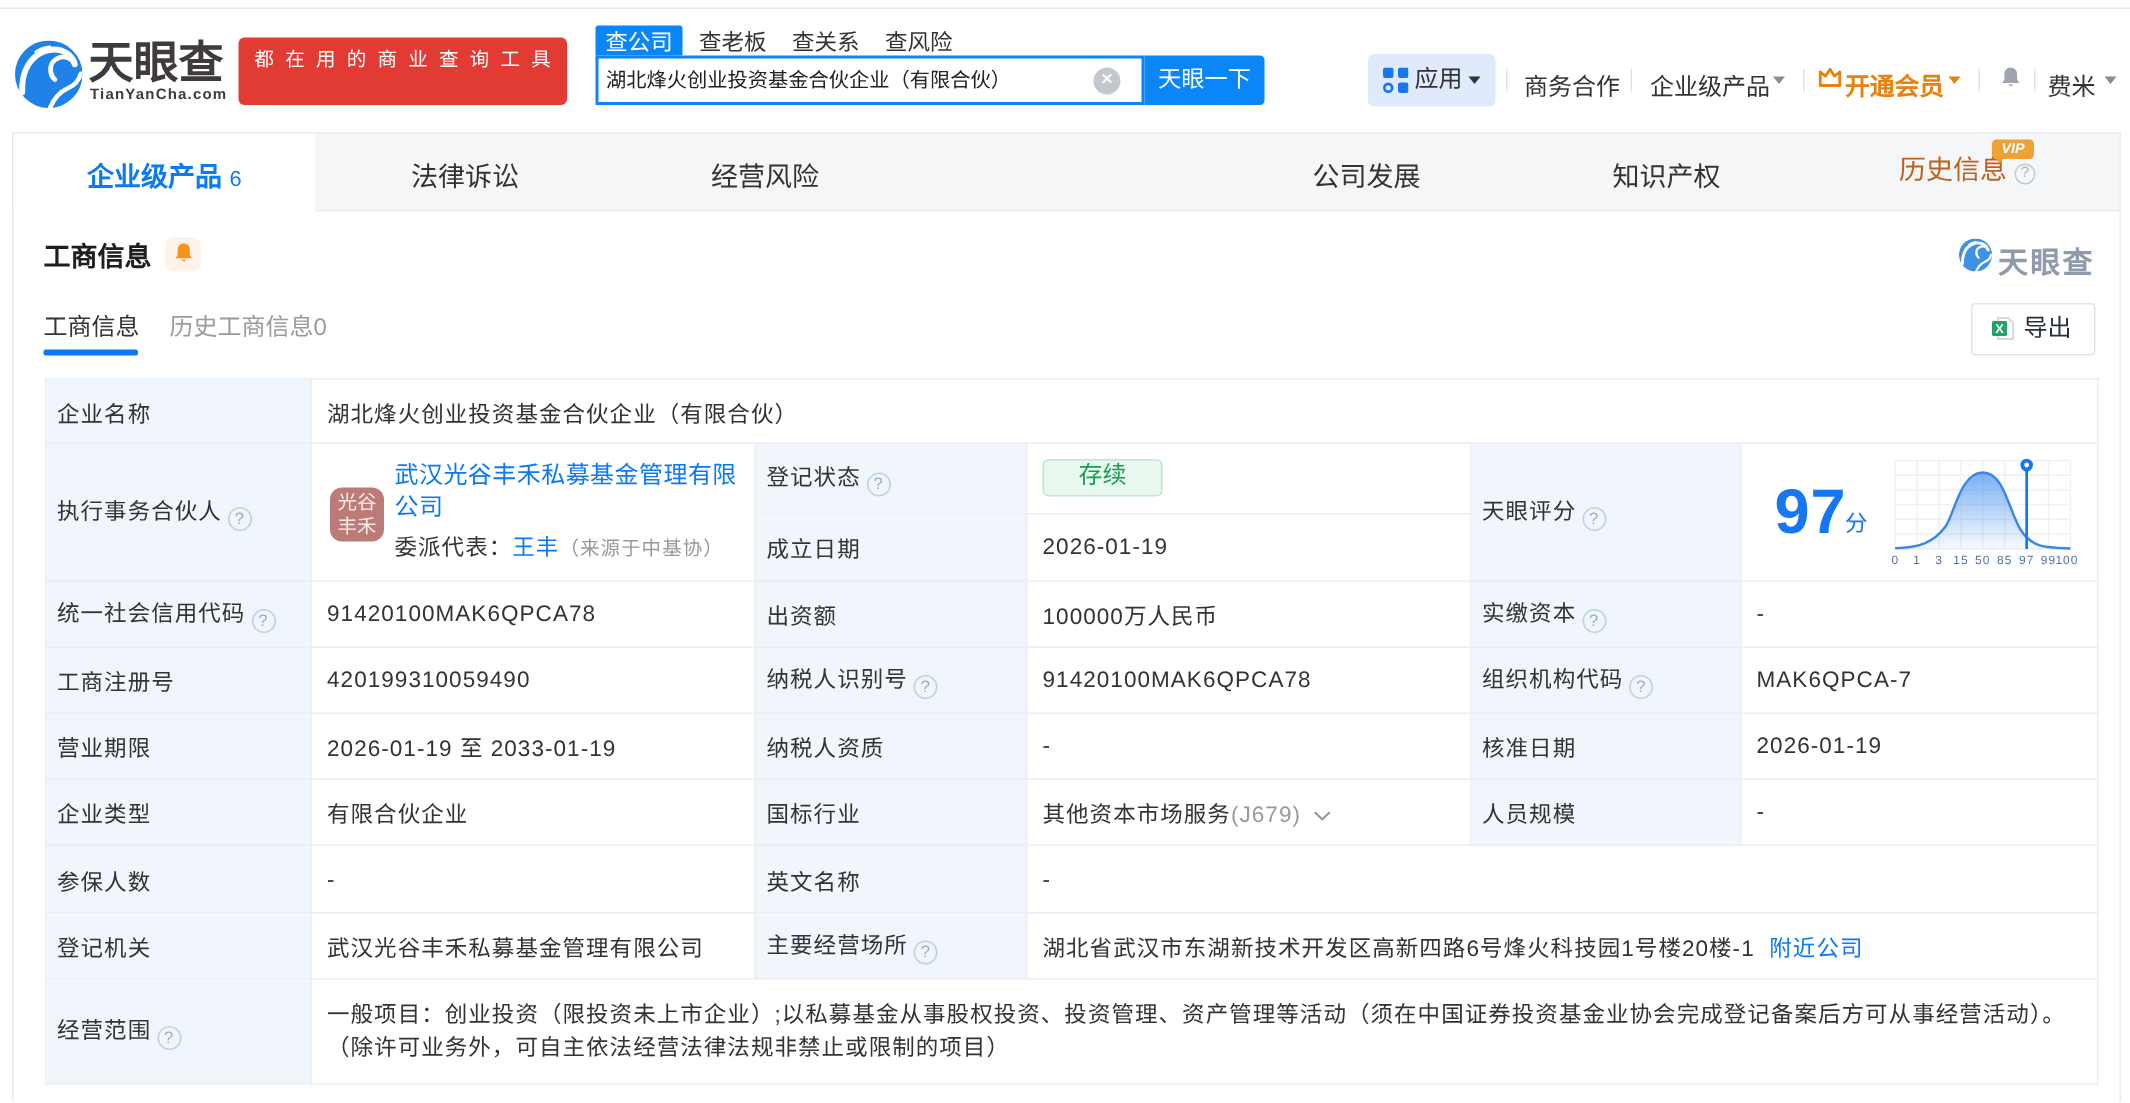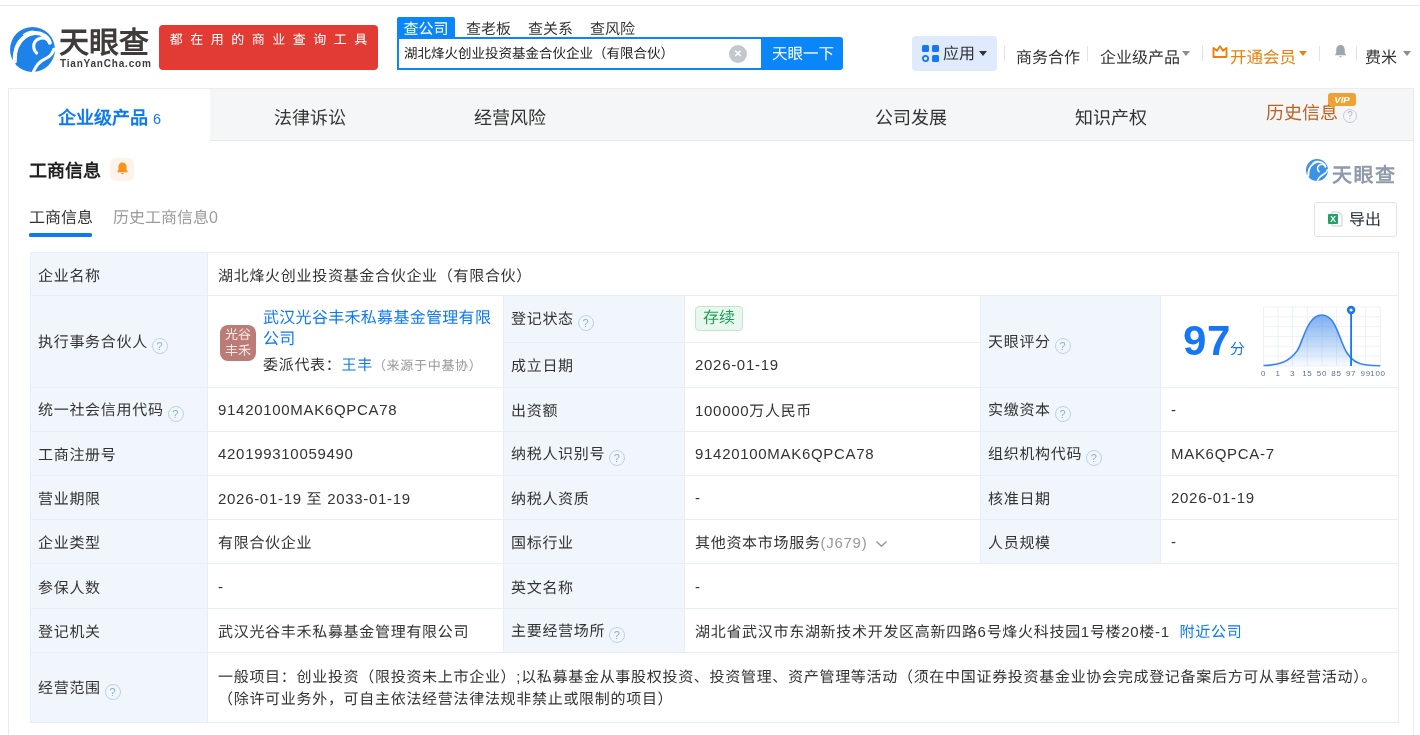--- a/index.html
+++ b/index.html
@@ -69,21 +69,21 @@
   <div class="abs" style="left:1016px;top:44px;font-size:16px;color:#333">商务合作</div>
   <div class="sep" style="left:1087px"></div>
   <div class="abs" style="left:1100px;top:44px;font-size:16px;color:#333">企业级产品</div>
   <div class="caret" style="left:1182px;top:51px;border-top-color:#8c8c8c"></div>
   <div class="sep" style="left:1202px"></div>
   <div class="abs" style="left:1212px;top:45px">
     <svg width="16" height="14" viewBox="0 0 16 14">
       <path d="M1.5,12 L1.5,3 L5,5.8 L8,1.2 L11,5.8 L14.5,3 L14.5,12 Z" fill="none" stroke="#e8820e" stroke-width="1.9" stroke-linejoin="round"></path>
     </svg>
   </div>
-  <div class="abs" style="left:1230px;top:44px;font-size:16.5px;font-weight:normal;color:#e8820e">开通会员</div>
+  <div class="abs" style="left:1230px;top:44px;font-size:16.5px;font-weight:bold;color:#e8820e">开通会员</div>
   <div class="caret" style="left:1299px;top:51px;border-top-color:#e8820e"></div>
   <div class="sep" style="left:1319px"></div>
   <div class="abs" style="left:1334px;top:44px">
     <svg width="13" height="16" viewBox="0 0 15 17">
       <path d="M7.5,0.5 C4.6,0.5 2.6,2.7 2.6,5.5 L2.6,9.5 L1,12.3 L14,12.3 L12.4,9.5 L12.4,5.5 C12.4,2.7 10.4,0.5 7.5,0.5 Z" fill="#a0a6ae"></path>
       <path d="M5.7,13.5 a1.9,1.9 0 0 0 3.6,0 Z" fill="#a0a6ae"></path>
     </svg>
   </div>
   <div class="sep" style="left:1356px"></div>
   <div class="abs" style="left:1365px;top:44px;font-size:16px;color:#333">费米</div>
@@ -159,21 +159,21 @@
       <tr style="height:46px">
         <td class="lbl" rowspan="2">执行事务合伙人<span class="qmark">?</span></td>
         <td rowspan="2" style="padding:0">
           <div style="position:relative;width:100%;height:91px">
             <div class="abs" style="left:12px;top:29px;width:36px;height:36px;background:#bb7b76;border-radius:8px;color:#fbeae8;font-size:13px;line-height:16px;text-align:center;padding-top:2px;letter-spacing:0">光谷<br>丰禾</div>
             <div class="abs" style="left:55px;top:11px;width:234px;line-height:21px;font-size:16px;letter-spacing:0.3px"><a class="blue">武汉光谷丰禾私募基金管理有限公司</a></div>
             <div class="abs" style="left:55px;top:57px;font-size:15px;color:#333">委派代表：<a class="blue">王丰</a><span style="font-size:13px;color:#999">（来源于中基协）</span></div>
           </div>
         </td>
         <td class="lbl">登记状态<span class="qmark">?</span></td>
-        <td class="val"><span style="display:inline-block;border:1px solid #bfe6cb;background:#e9f8ef;color:#1a9e54;font-size:16px;line-height:1;padding:3px 7px 4px;border-radius:4px;letter-spacing:0">存续</span></td>
+        <td class="val"><span style="display:inline-block;border:1px solid #bfe6cb;background:#e9f8ef;color:#1a9e54;font-size:16px;line-height:1;padding:3px 23px 4px;border-radius:4px;letter-spacing:0">存续</span></td>
         <td class="lbl" rowspan="2">天眼评分<span class="qmark">?</span></td>
         <td rowspan="2" style="padding:0">
           <div style="position:relative;width:100%;height:91px">
             <div class="abs" style="left:22px;top:24px;font-size:42px;line-height:42px;font-weight:bold;color:#1577f3">97</div>
             <div class="abs" style="left:69px;top:41px;font-size:15px;color:#1577f3">分</div>
             <div class="abs" style="left:98px;top:9px">
               <svg width="128" height="74" viewBox="0 0 128 74">
                 <defs>
                   <linearGradient id="cg" x1="0" y1="0" x2="0" y2="1">
                     <stop offset="0" stop-color="#4f93ee" stop-opacity="0.75"></stop>

